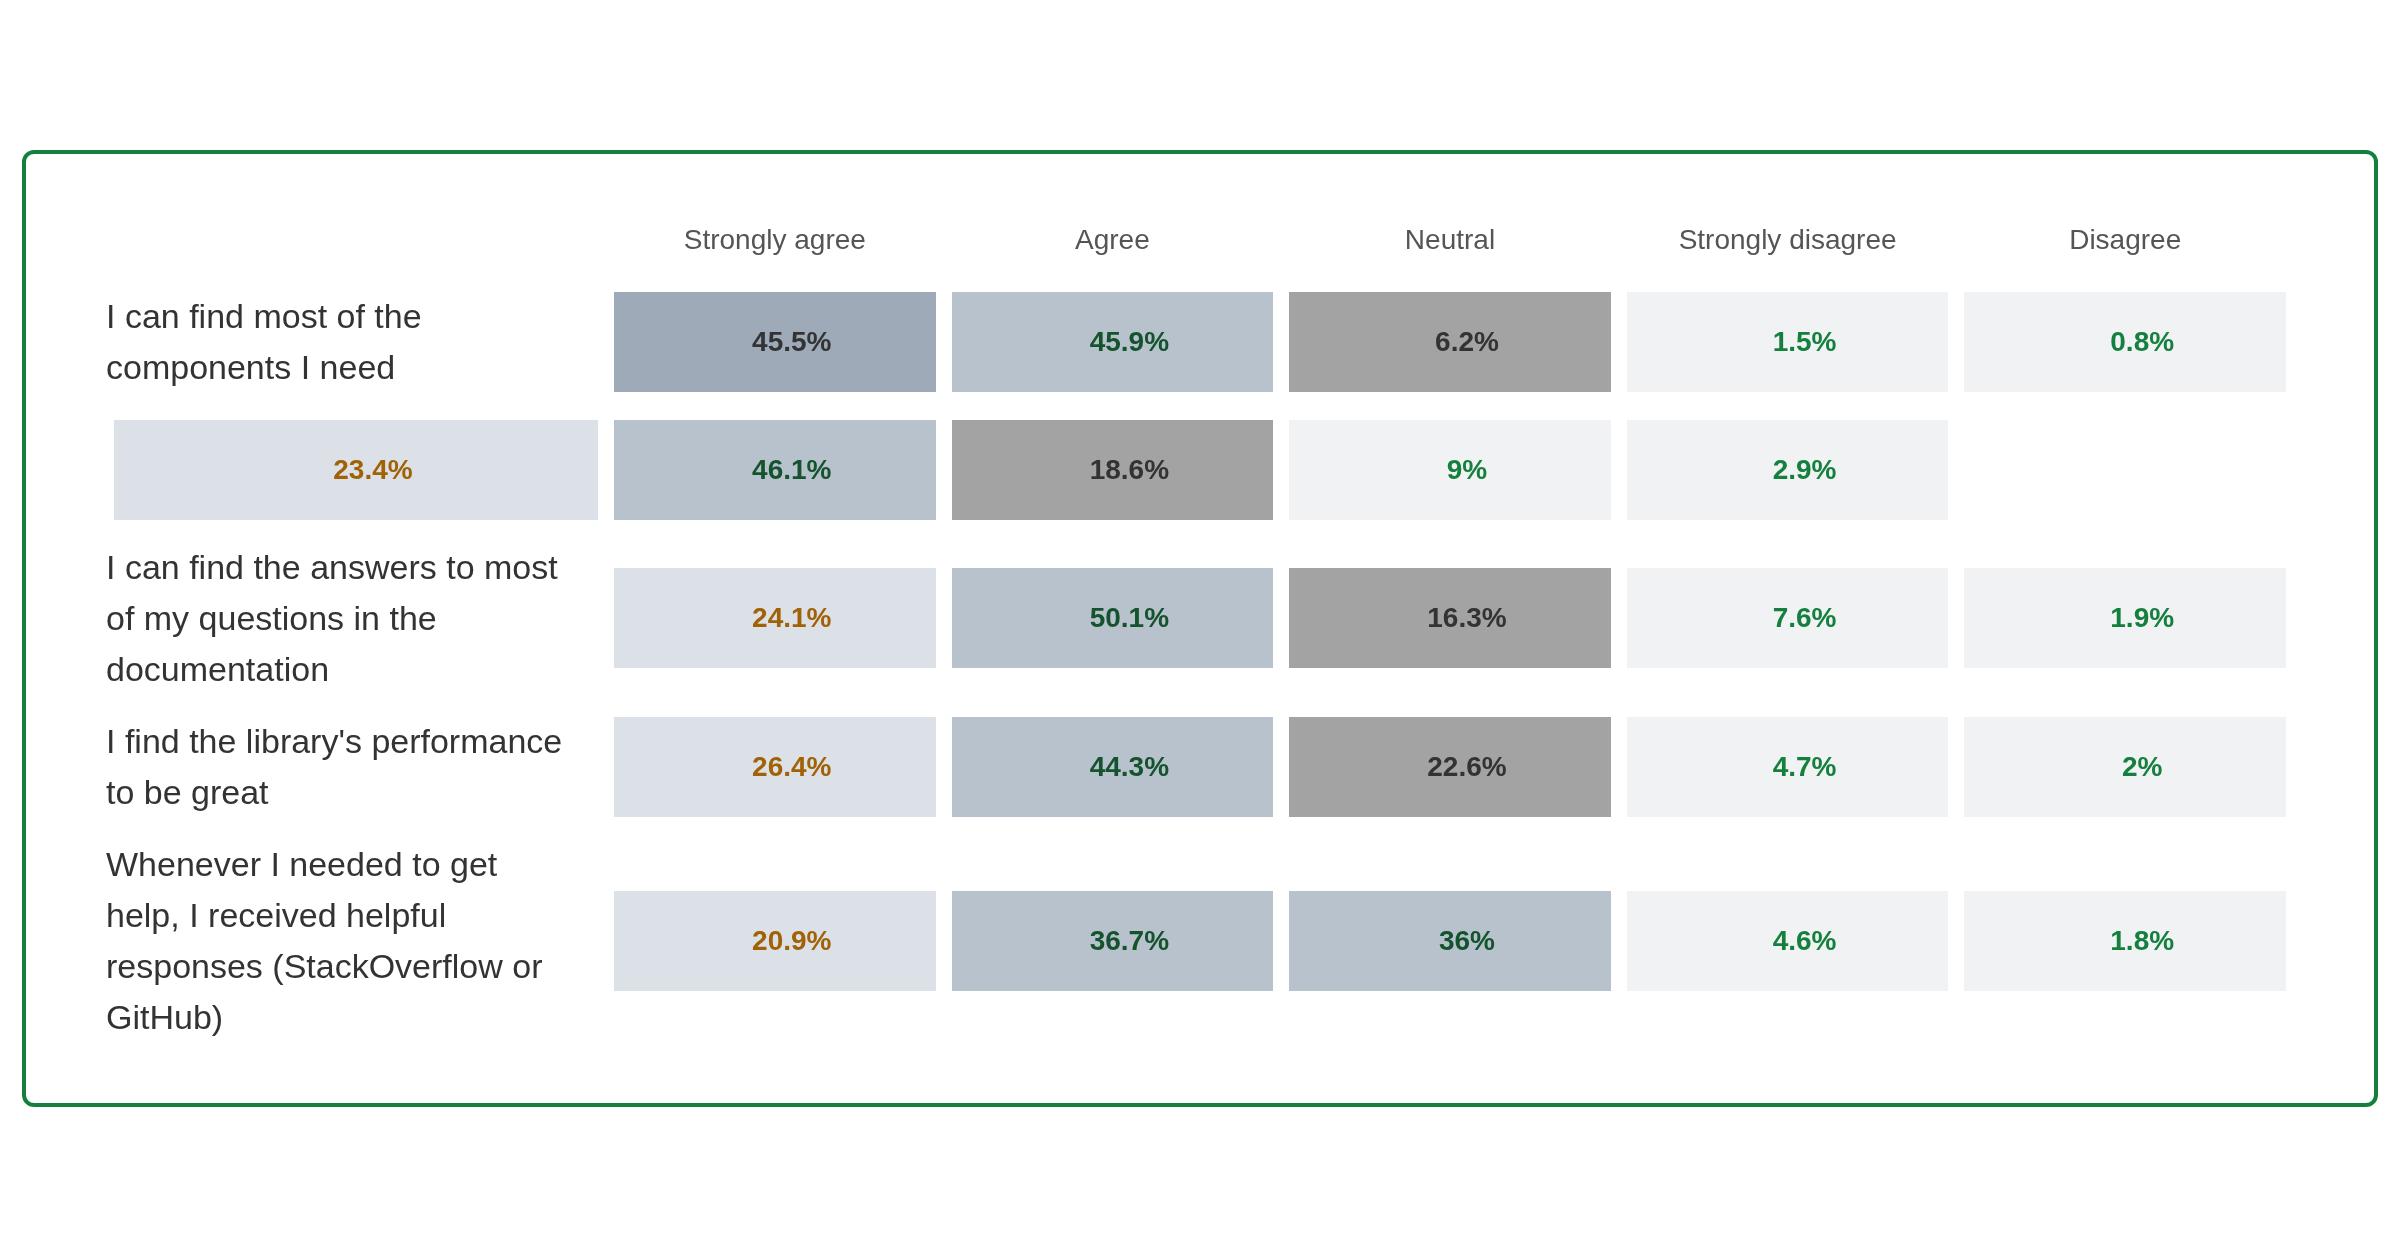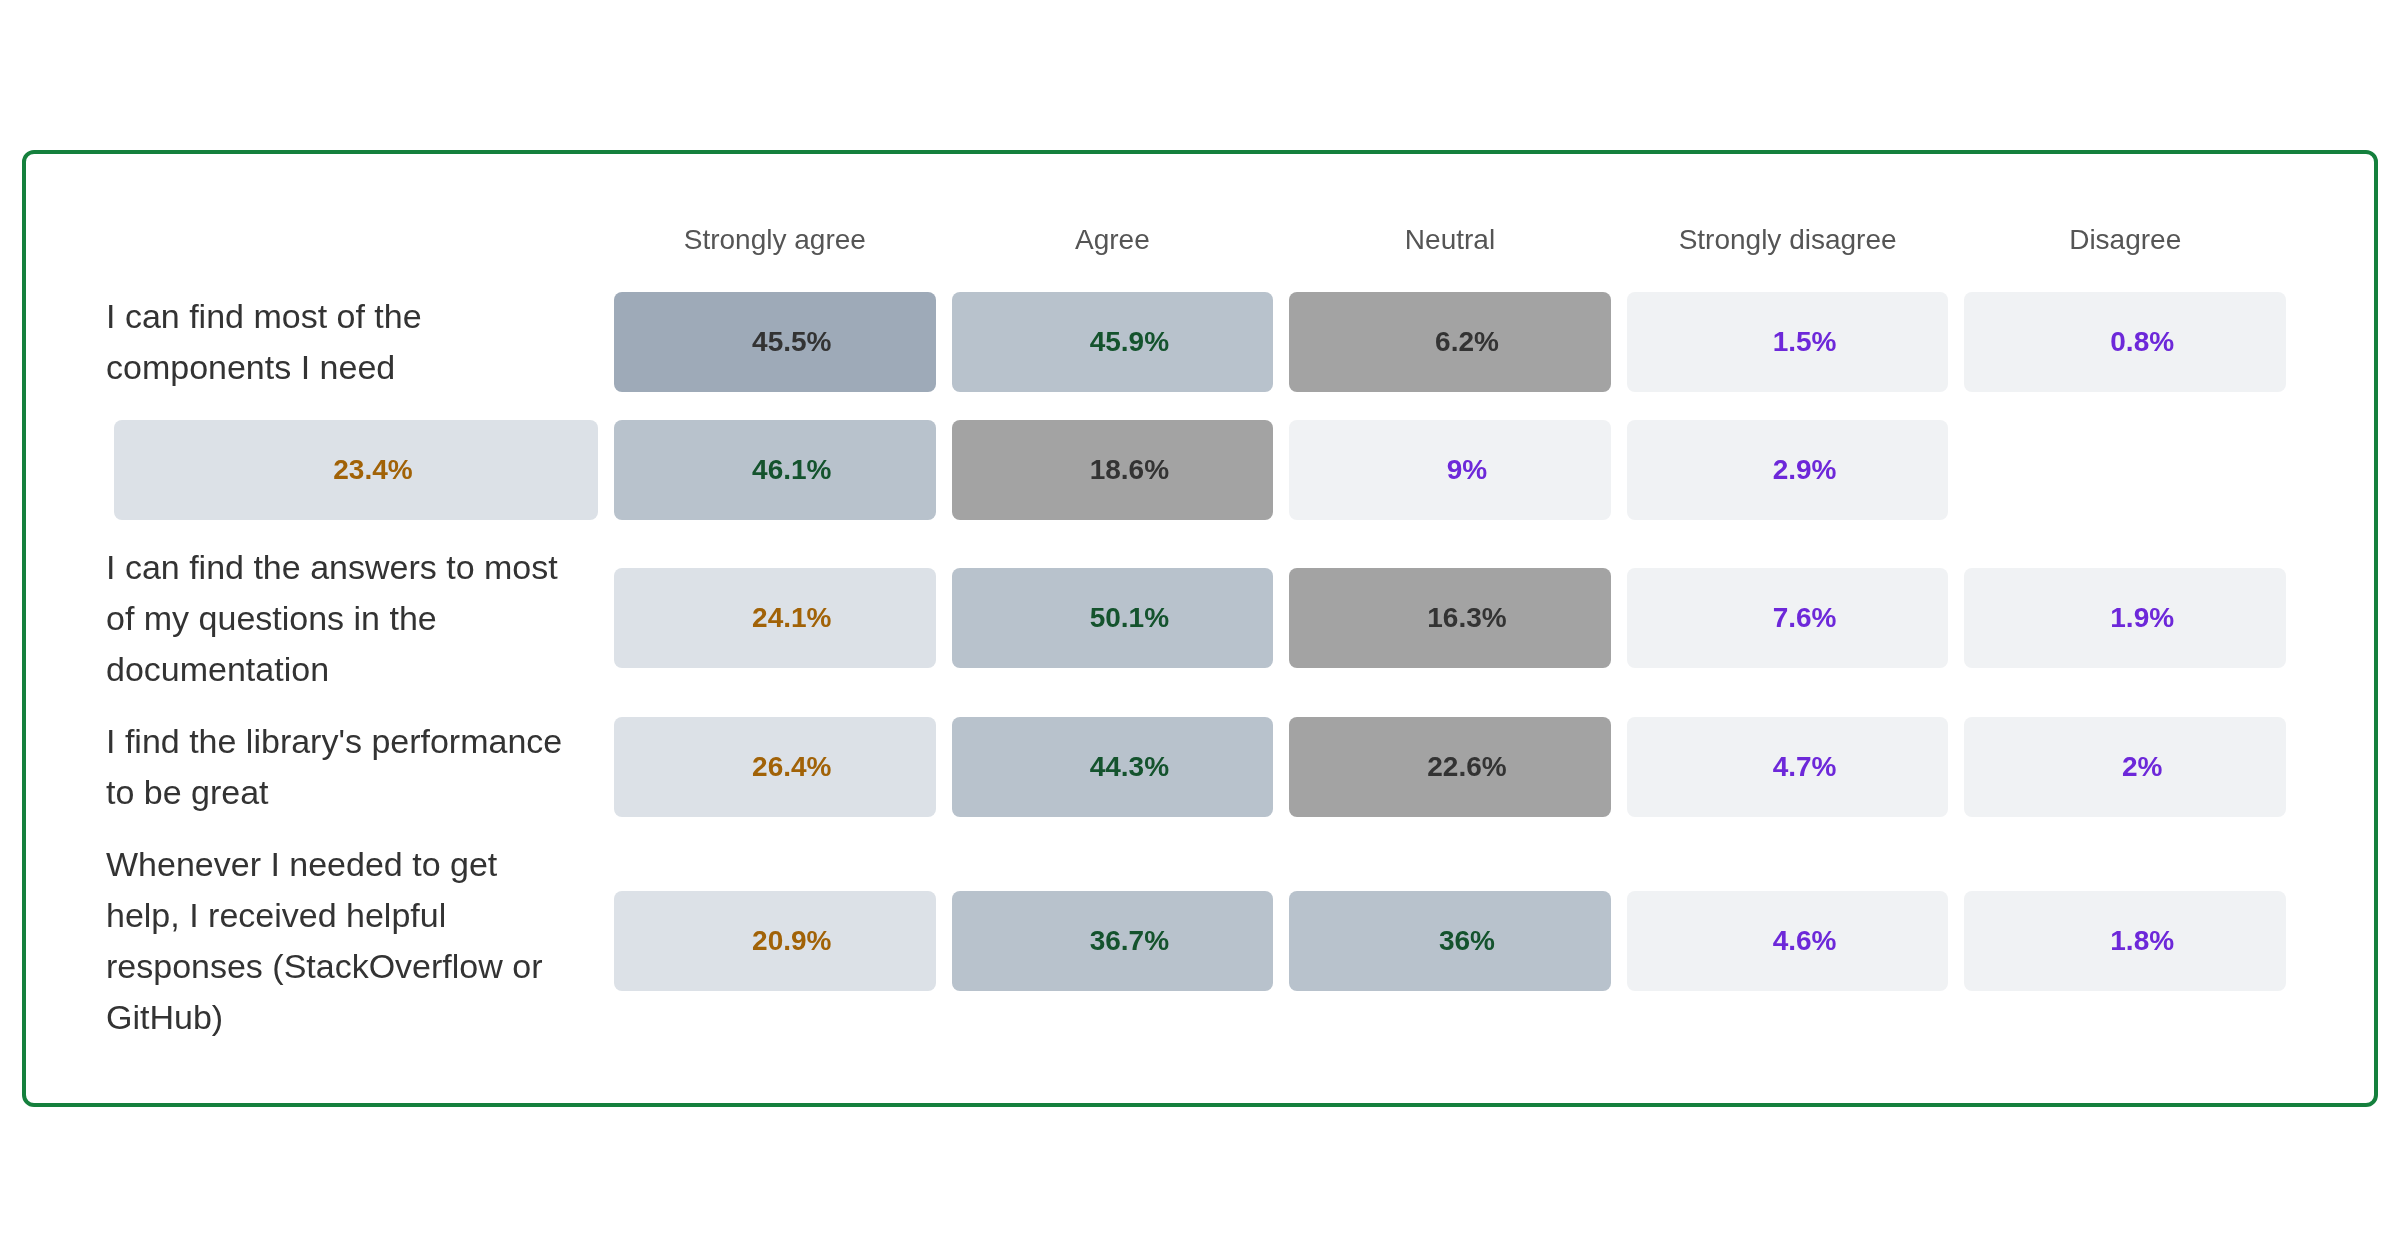--- a/index.html
+++ b/index.html
@@ -64,21 +64,21 @@
     .row-label {
       font-size: 34px;
       color: #333333;
       font-weight: 400;
       padding-right: 40px;
       line-height: 1.5;
     }
 
     .data-cell {
       margin: 6px 8px;
-      border-radius: 8px;
+      border-radius: 0;
       display: flex;
       align-items: center;
       justify-content: center;
       min-height: 100px;
       font-size: 28px;
       font-weight: 600;
       color: #333333;
       padding-left: 34px;
     }
 
@@ -97,21 +97,21 @@
       color: #a16207;
     }
 
     .cell-lighter {
       background-color: #a3a3a3;
       color: #333333;
     }
 
     .cell-lightest {
       background-color: #f0f2f4;
-      color: #6d28d9;
+      color: #15803d;
     }
   </style>
 </head>
 <body>
 
 <div class="container">
   <div class="table-wrapper">
     <div class="table-header">
       <div class="header-empty"></div>
       <div class="header-cell">Strongly agree</div>

